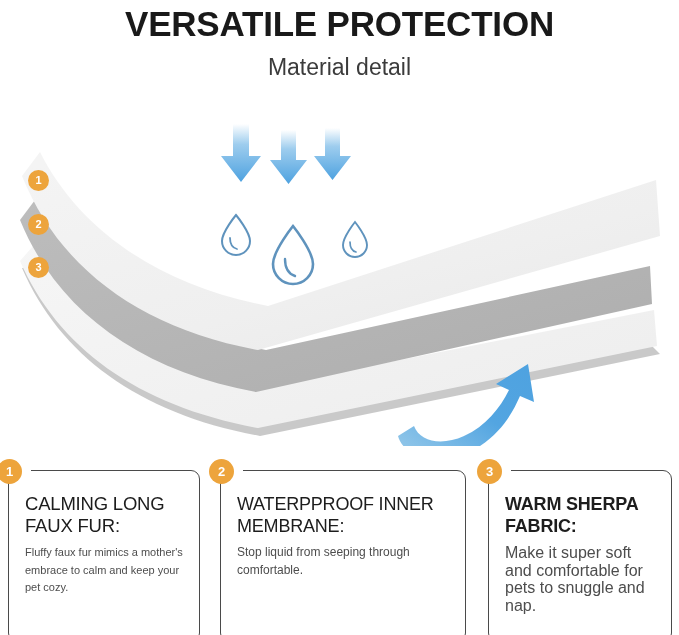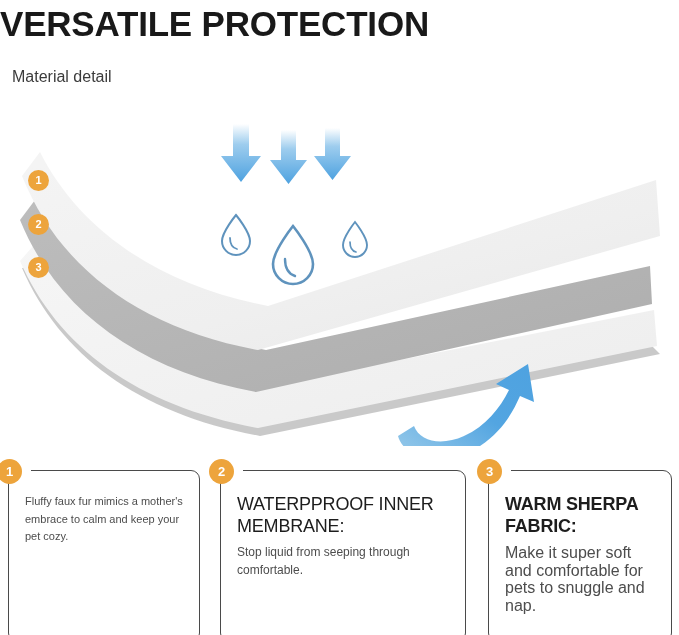--- a/index.html
+++ b/index.html
@@ -15,36 +15,36 @@
     font-family: "Liberation Sans", sans-serif;
     color: #231f20;
   }
 
   
   .header {
     position: absolute;
     top: 0;
     left: 0;
     width: 679px;
-    text-align: left;
+    text-align: center;
   }
   .page-title {
     margin: 0;
     padding-top: 4px;
     font-size: 35px;
     font-weight: 700;
     letter-spacing: -0.2px;
     line-height: 40px;
     color: #191919;
     font-family: "Liberation Sans", sans-serif;
   }
   .page-subtitle {
-    margin: 12px;
+    margin: 2px;
     padding-top: 9px;
-    font-size: 16px;
+    font-size: 23px;
     font-weight: 400;
     color: #3b3b3b;
     line-height: 24px;
   }
 
   
   .diagram {
     position: absolute;
     top: 96px;
     left: 0;
@@ -225,20 +225,21 @@
 
 <div class="layer-badge b1">1</div>
 <div class="layer-badge b2">2</div>
 <div class="layer-badge b3">3</div>
 
 <div class="cards">
 
   <div class="card card-1">
     <div class="badge-notch"></div>
     <div class="card-badge">1</div>
+    <h2 class="card-title">CALMING LONG FAUX FUR:</h2>
     <p class="card-body">Fluffy faux fur mimics a mother's embrace to calm and keep your pet cozy.</p>
   </div>
 
   <div class="card card-2">
     <div class="badge-notch"></div>
     <div class="card-badge">2</div>
     <h2 class="card-title">WATERPPROOF INNER MEMBRANE:</h2>
     <p class="card-body">Stop liquid from seeping through comfortable.</p>
   </div>
 

